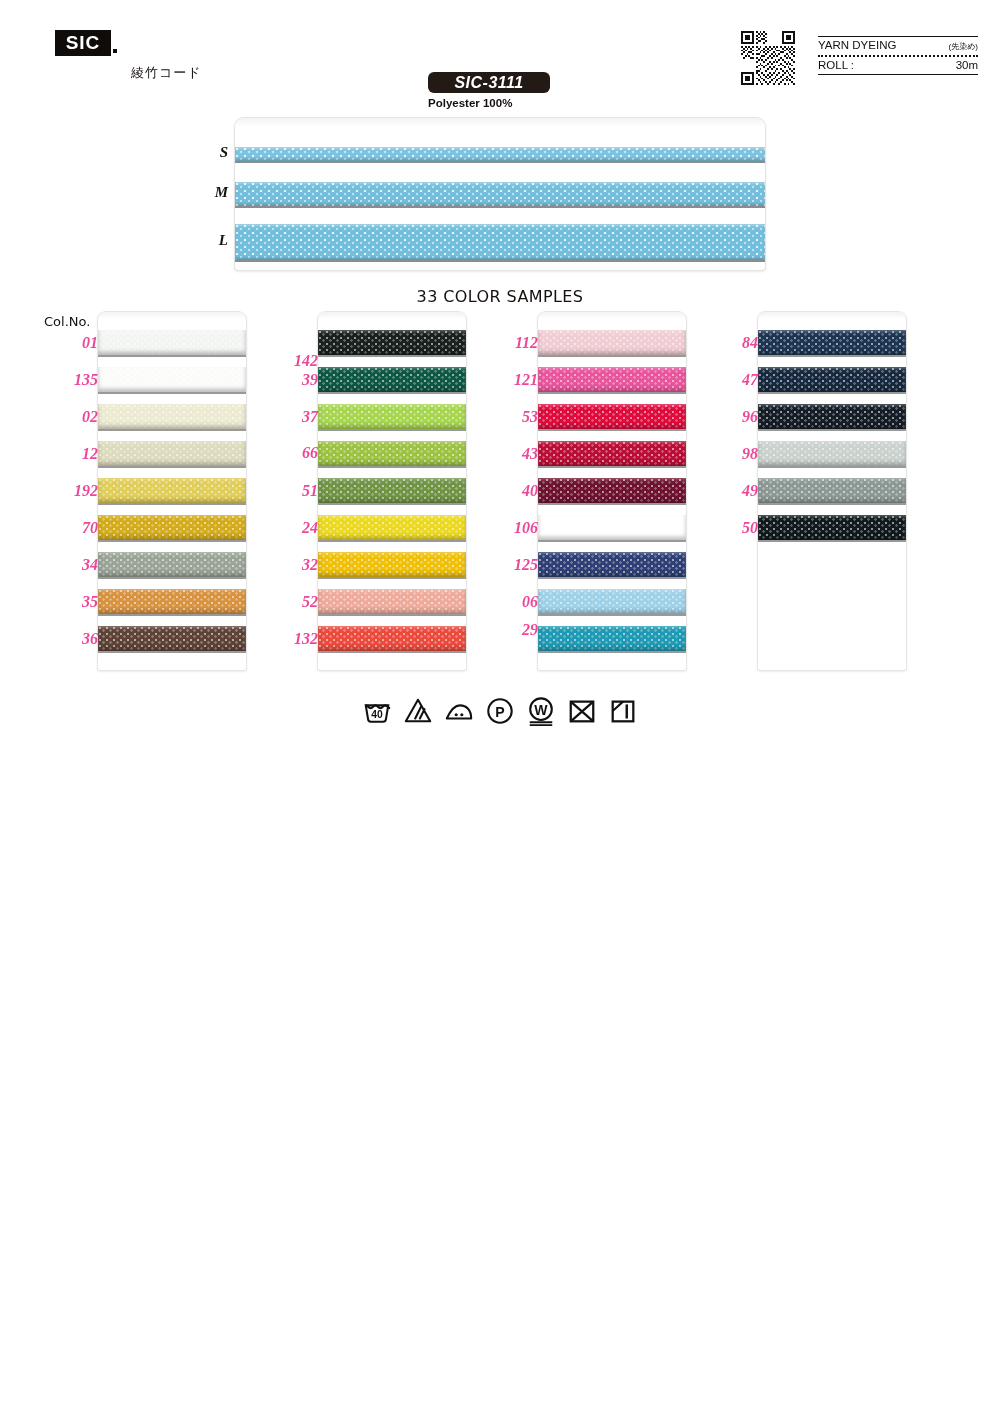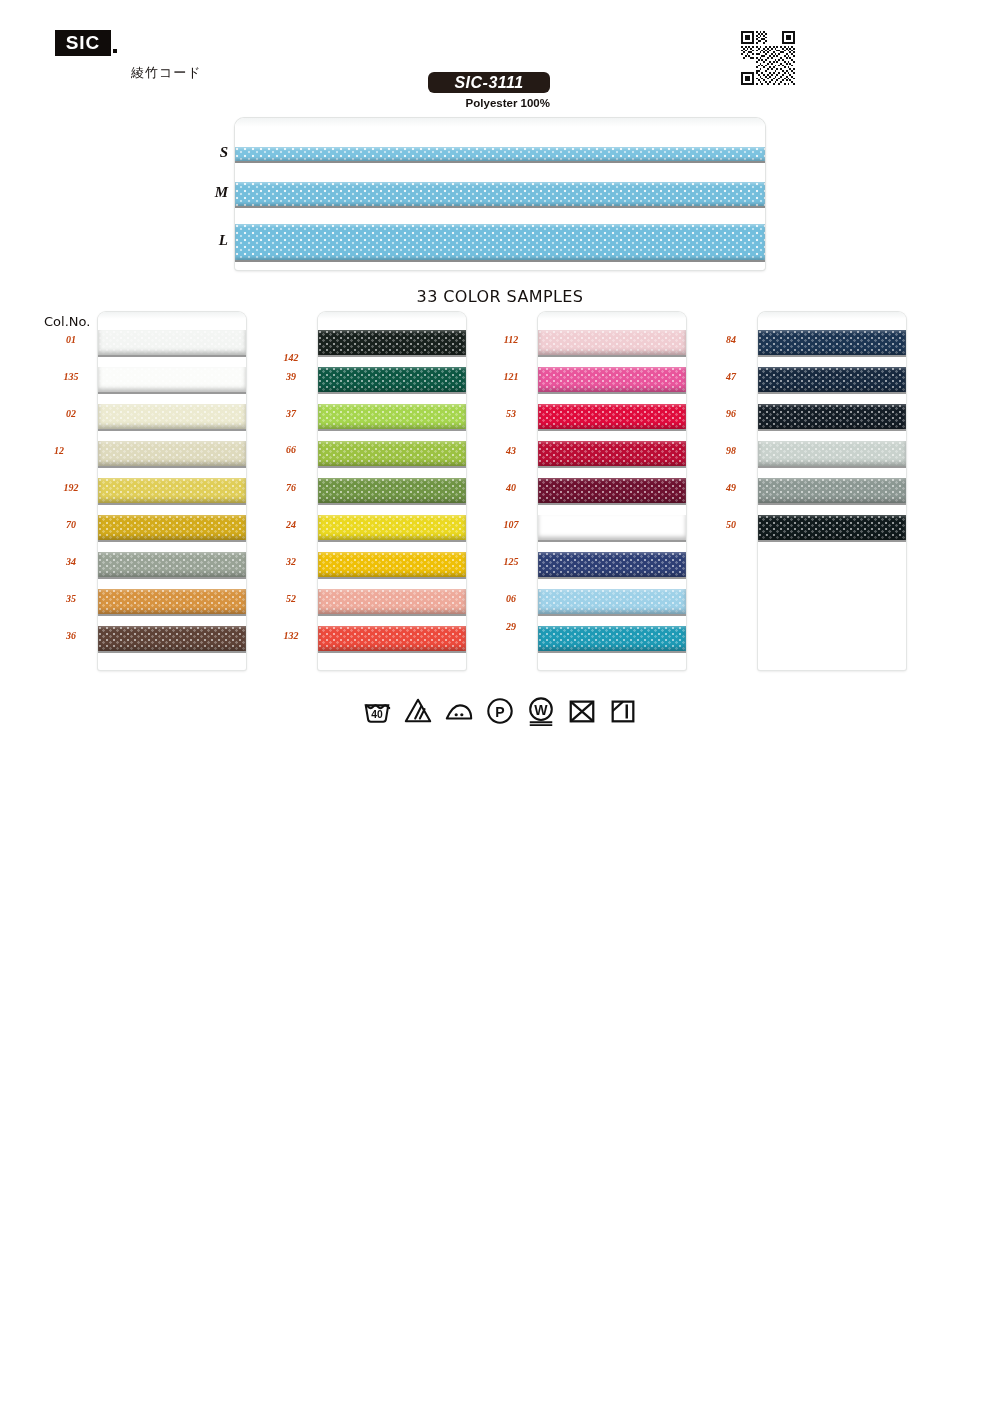--- a/index.html
+++ b/index.html
@@ -26,21 +26,21 @@
   .subtitle{
     position:absolute;left:131px;top:64px;font-size:13px;color:#15100e;
     font-family:"DejaVu Sans", sans-serif;letter-spacing:1px;
   }
   .badge{
     position:absolute;left:428px;top:72px;width:122px;height:21px;border-radius:6px;
     background:#241a15;color:#ffffff;font-size:16px;font-weight:bold;font-style:italic;
     display:flex;align-items:center;justify-content:center;letter-spacing:.5px;
   }
   .composition{
-    position:absolute;left:428px;top:97px;width:122px;text-align:right;
+    position:absolute;left:428px;top:97px;width:122px;text-align:left;
     font-size:11.5px;color:#15100e;font-weight:bold;
   }
 
   
   .qr{position:absolute;left:741px;top:31px;width:54px;height:54px;}
   .qr canvas,.qr svg{display:block;}
   .spec{position:absolute;left:818px;top:36px;width:160px;}
   .spec-rule{height:1px;background:#111;width:100%;}
   .spec-rule.dotted{height:0;border-top:2px dotted #111;background:none;}
   .spec-row{display:flex;align-items:baseline;justify-content:space-between;padding:2px 0 3px;}
@@ -101,22 +101,22 @@
     width:100%;height:100%;
     background-image:
       radial-gradient(circle at 2px 2px, rgba(255,255,255,.55) 1px, rgba(255,255,255,0) 1.5px),
       radial-gradient(circle at 5.5px 4.5px, rgba(255,255,255,.3) 1px, rgba(255,255,255,0) 1.5px),
       linear-gradient(var(--c),var(--c));
     background-size:7px 6px,7px 6px,100% 100%;
     box-shadow:inset 0 2px 3px rgba(255,255,255,.28), inset 0 -3px 4px rgba(0,0,0,.26);
   }
   .swatch .edge{position:absolute;left:0;right:0;bottom:-2px;height:2px;background:rgba(0,0,0,.4);}
   .col-label{
-    position:absolute;width:54px;text-align:center;font-size:10px;font-weight:bold;
-    font-style:italic;color:#c2410c;font-family:"Liberation Serif", serif;
+    position:absolute;width:54px;text-align:right;font-size:16px;font-weight:bold;
+    font-style:italic;color:#ec4899;font-family:"Liberation Serif", serif;
   }
 
   
   .care{
     position:absolute;left:0;width:1000px;top:696px;
     display:flex;justify-content:center;align-items:center;gap:11px;
   }
   .care-sym{width:30px;height:30px;display:block;}
 </style>
 </head>
@@ -177,20 +177,33 @@
                  M13 24h1v1h-1zM15 24h1v1h-1zM18 24h1v1h-1zM21 24h1v1h-1zM24 24h1v1h-1zM27 24h1v1h-1z
                  M8 25h1v1H8zM11 25h1v1h-1zM14 25h1v1h-1zM17 25h1v1h-1zM20 25h1v1h-1zM23 25h1v1h-1z
                  M25 25h1v1h-1zM28 25h1v1h-1zM9 26h1v1H9zM12 26h1v1h-1zM16 26h1v1h-1zM19 26h1v1h-1z
                  M22 26h1v1h-1zM24 26h1v1h-1zM26 26h1v1h-1zM10 27h1v1h-1zM13 27h1v1h-1zM15 27h1v1h-1z
                  M18 27h1v1h-1zM21 27h1v1h-1zM27 27h1v1h-1zM8 28h1v1H8zM11 28h1v1h-1zM14 28h1v1h-1z
                  M17 28h1v1h-1zM20 28h1v1h-1zM23 28h1v1h-1zM25 28h1v1h-1zM28 28h1v1h-1z"></path>
       </g>
     </svg>
   </div>
 
+  <div class="spec">
+    <div class="spec-rule"></div>
+    <div class="spec-row">
+      <span class="spec-label">YARN DYEING</span>
+      <span class="spec-jp">(先染め)</span>
+    </div>
+    <div class="spec-rule dotted"></div>
+    <div class="spec-row">
+      <span class="spec-label">ROLL :</span>
+      <span class="spec-val">30m</span>
+    </div>
+    <div class="spec-rule"></div>
+  </div>
 
   <div id="size-labels">
       <div class="size-label" style="top: 144px;">S</div>
       <div class="size-label" style="top: 184px;">M</div>
       <div class="size-label" style="top: 232px;">L</div>
     </div>
   <div class="size-card" id="size-card">
       <div class="cord" style="top: 29px; height: 14px;">
         <div class="weave" style="--c: #7cc3e0;"></div>
         <div class="edge bot"></div>
@@ -242,21 +255,21 @@
           <div class="edge"></div>
         </div>
         <div class="swatch" style="top: 314px;">
           <div class="weave" style="--c: #5e4237;"></div>
           <div class="edge"></div>
         </div>
       </div>
       <div class="col-label" style="left: 44px; top: 333.5px;">01</div>
       <div class="col-label" style="left: 44px; top: 370.5px;">135</div>
       <div class="col-label" style="left: 44px; top: 407.5px;">02</div>
-      <div class="col-label" style="left: 32px; top: 444.5px;">12</div>
+      <div class="col-label" style="left: 44px; top: 444.5px;">12</div>
       <div class="col-label" style="left: 44px; top: 481.5px;">192</div>
       <div class="col-label" style="left: 44px; top: 518.5px;">70</div>
       <div class="col-label" style="left: 44px; top: 555.5px;">34</div>
       <div class="col-label" style="left: 44px; top: 592.5px;">35</div>
       <div class="col-label" style="left: 44px; top: 629.5px;">36</div>
       <div class="card" style="left: 318px; top: 312px;">
         <div class="swatch" style="top: 18px;">
           <div class="weave" style="--c: #18211d;"></div>
           <div class="edge"></div>
         </div>
@@ -290,21 +303,21 @@
         </div>
         <div class="swatch" style="top: 314px;">
           <div class="weave" style="--c: #ec4a3c;"></div>
           <div class="edge"></div>
         </div>
       </div>
       <div class="col-label" style="left: 264px; top: 352px;">142</div>
       <div class="col-label" style="left: 264px; top: 370.5px;">39</div>
       <div class="col-label" style="left: 264px; top: 407.5px;">37</div>
       <div class="col-label" style="left: 264px; top: 444px;">66</div>
-      <div class="col-label" style="left: 264px; top: 481.5px;">76</div>
+      <div class="col-label" style="left: 264px; top: 481.5px;">51</div>
       <div class="col-label" style="left: 264px; top: 518.5px;">24</div>
       <div class="col-label" style="left: 264px; top: 555.5px;">32</div>
       <div class="col-label" style="left: 264px; top: 592.5px;">52</div>
       <div class="col-label" style="left: 264px; top: 629.5px;">132</div>
       <div class="card" style="left: 538px; top: 312px;">
         <div class="swatch" style="top: 18px;">
           <div class="weave" style="--c: #f0cdd2;"></div>
           <div class="edge"></div>
         </div>
         <div class="swatch" style="top: 55px;">
@@ -338,21 +351,21 @@
         <div class="swatch" style="top: 314px;">
           <div class="weave" style="--c: #1e9ab5;"></div>
           <div class="edge"></div>
         </div>
       </div>
       <div class="col-label" style="left: 484px; top: 333.5px;">112</div>
       <div class="col-label" style="left: 484px; top: 370.5px;">121</div>
       <div class="col-label" style="left: 484px; top: 407.5px;">53</div>
       <div class="col-label" style="left: 484px; top: 444.5px;">43</div>
       <div class="col-label" style="left: 484px; top: 481.5px;">40</div>
-      <div class="col-label" style="left: 484px; top: 518.5px;">107</div>
+      <div class="col-label" style="left: 484px; top: 518.5px;">106</div>
       <div class="col-label" style="left: 484px; top: 555.5px;">125</div>
       <div class="col-label" style="left: 484px; top: 592.5px;">06</div>
       <div class="col-label" style="left: 484px; top: 621px;">29</div>
       <div class="card" style="left: 758px; top: 312px;">
         <div class="swatch" style="top: 18px;">
           <div class="weave" style="--c: #1c3553;"></div>
           <div class="edge"></div>
         </div>
         <div class="swatch" style="top: 55px;">
           <div class="weave" style="--c: #17293f;"></div>

